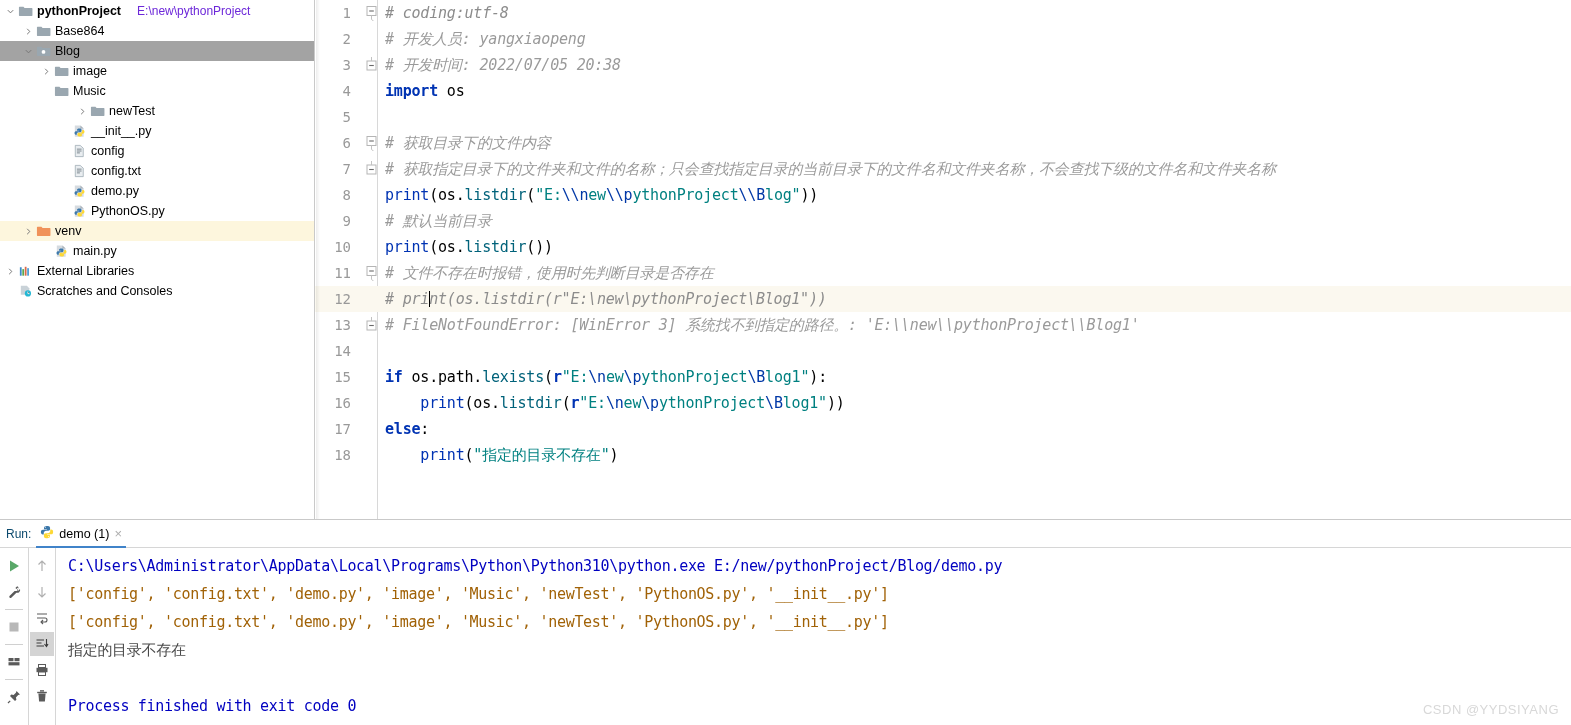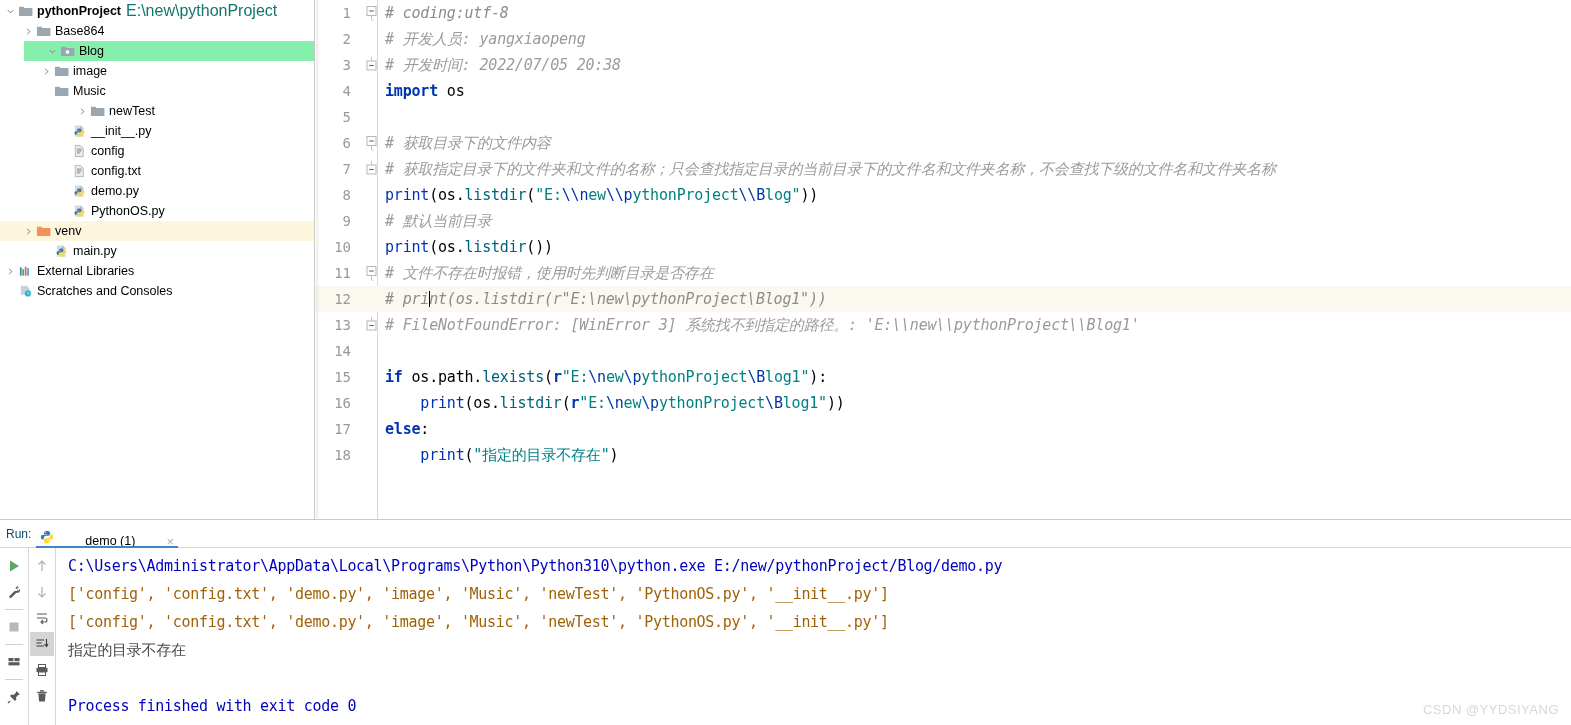--- a/index.html
+++ b/index.html
@@ -40,21 +40,21 @@
   }
   .tree-row {
     display: flex;
     align-items: center;
     height: 20px;
     font-size: 12.5px;
     color: #000000;
     white-space: nowrap;
     padding-right: 4px;
   }
-  .tree-row.sel-grey { background: #86efac; margin-left: 24px; }
+  .tree-row.sel-grey { background: #a3a3a3; }
   .tree-row.sel-yellow { background: #fdf6dd; }
   .arrow {
     width: 13px;
     flex: 0 0 13px;
     text-align: center;
     font-size: 9px;
     color: #6e6e6e;
     line-height: 1;
   }
   .arrow svg { display: block; margin: 0 auto; }
@@ -62,23 +62,23 @@
     width: 17px;
     flex: 0 0 17px;
     display: flex;
     align-items: center;
     justify-content: center;
     margin-right: 3px;
   }
   .tree-label { font-size: 12.5px; }
   .tree-label.bold { font-weight: bold; }
   .tree-path {
-    font-size: 16px;
-    color: #0f766e;
-    margin-left: 5px;
+    font-size: 12px;
+    color: #6d28d9;
+    margin-left: 16px;
   }
 
   
   .editor {
     position: relative;
     flex: 1 1 auto;
     height: 519px;
     background: #ffffff;
     overflow: hidden;
   }
@@ -160,25 +160,24 @@
     border-bottom: 1px solid #d6d6d6;
   }
   .run-label {
     font-size: 12px;
     color: #0c4a6e;
     margin-left: 6px;
     margin-right: 3px;
   }
   .run-tab {
     display: flex;
-    align-items: flex-end;
+    align-items: center;
     height: 28px;
     padding: 0 6px 0 6px;
     position: relative;
-    gap: 26px;
   }
   .run-tab .tabname {
     font-size: 12.5px;
     color: #000;
     margin: 0 5px 0 5px;
   }
   .run-tab .tabclose {
     font-size: 13px;
     color: #adadad;
     line-height: 1;

